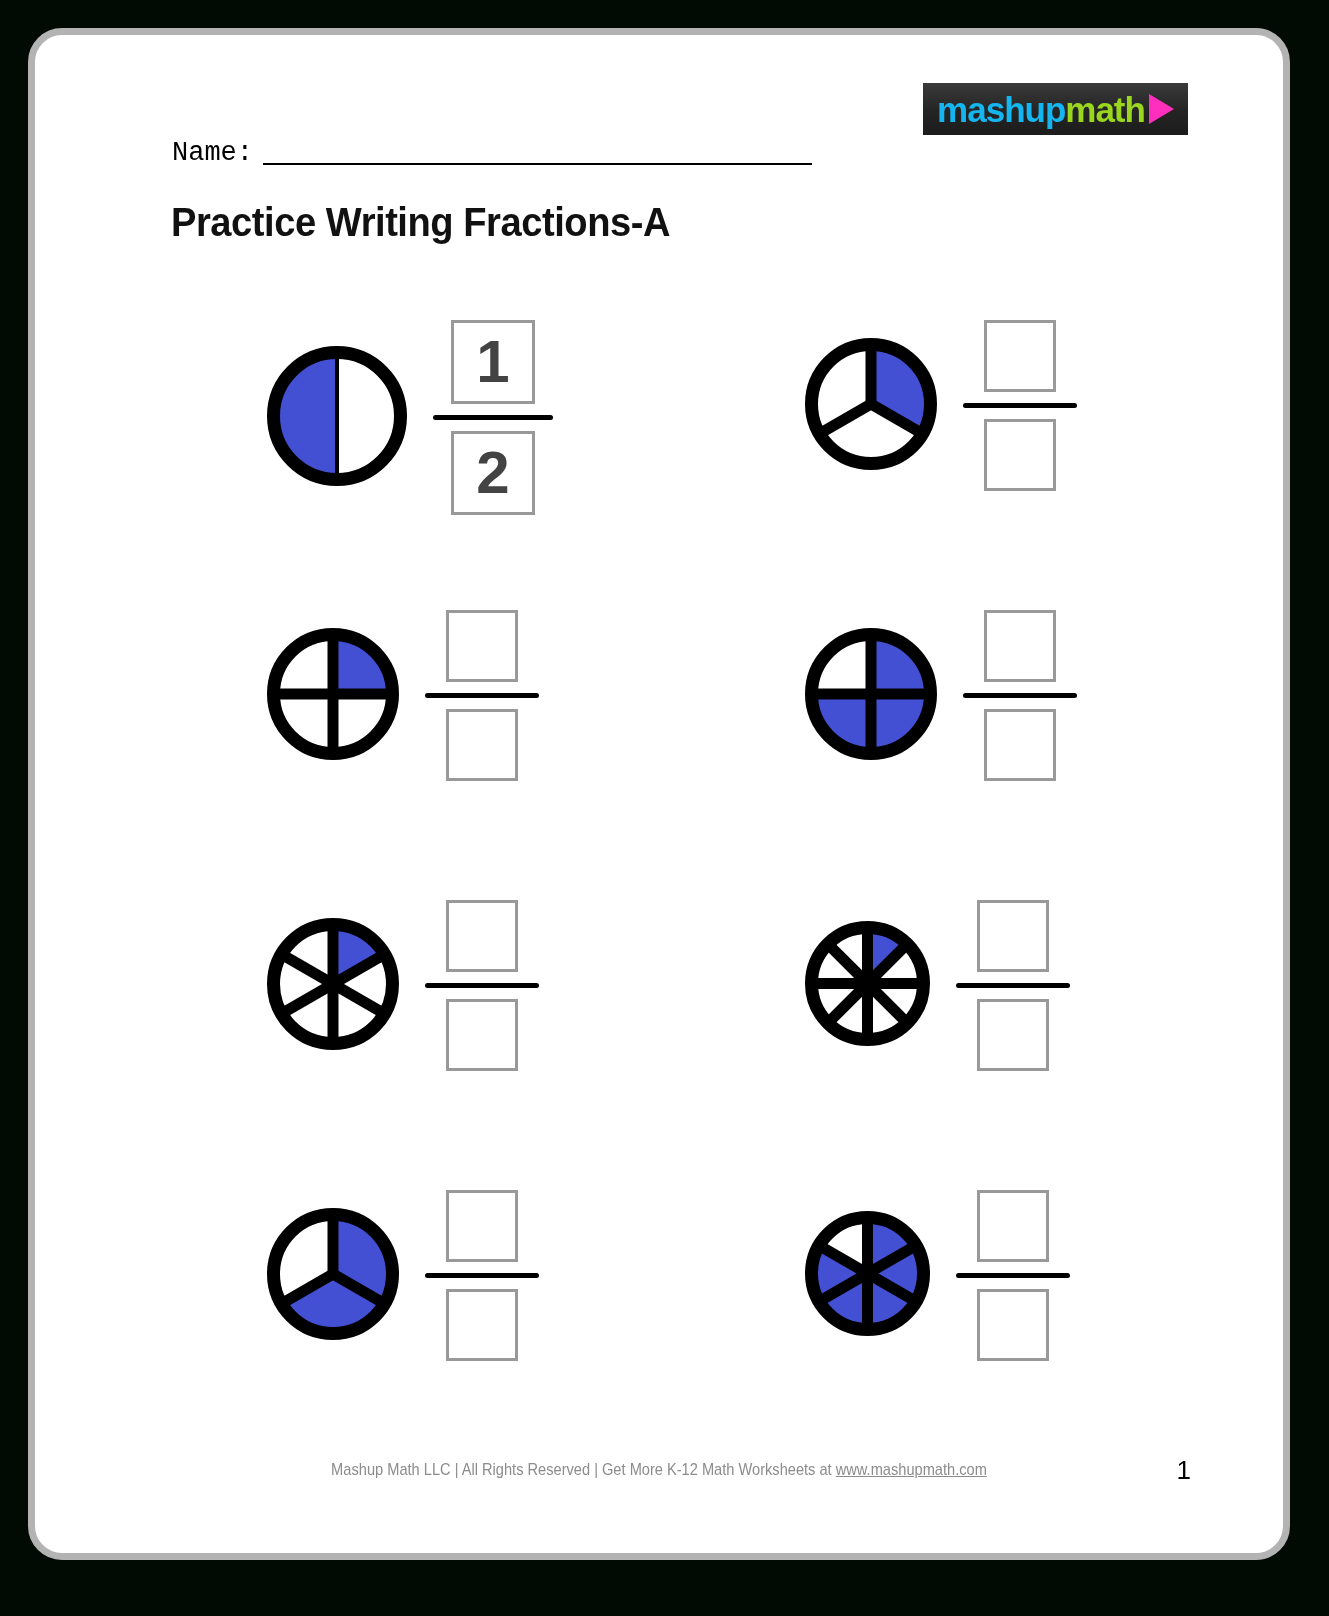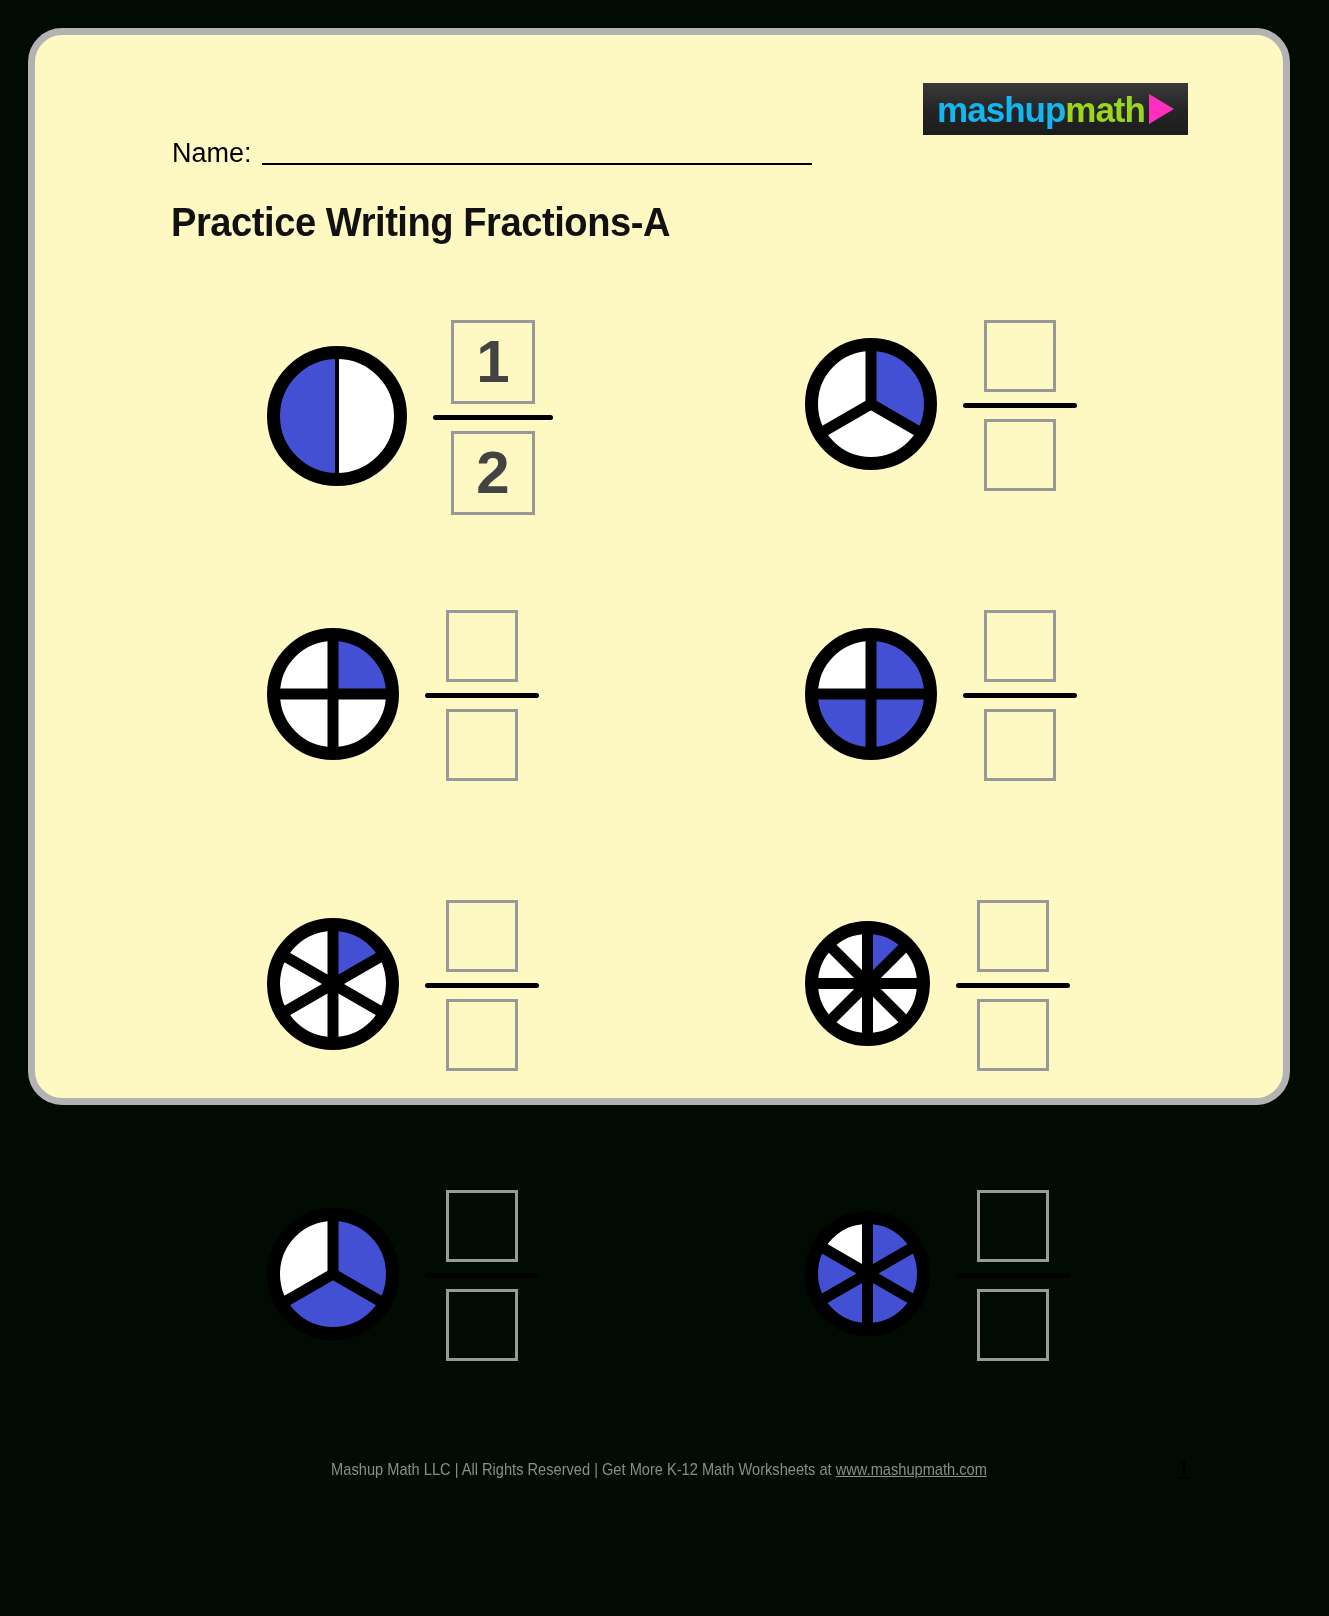--- a/index.html
+++ b/index.html
@@ -12,22 +12,22 @@
     height: 1616px;
     overflow: hidden;
     font-family: "Liberation Sans", sans-serif;
   }
 
   .page-frame {
     position: absolute;
     left: 28px;
     top: 28px;
     width: 1262px;
-    height: 1077px;
-    background: #fef9c3;
+    height: 1532px;
+    background: #ffffff;
     border: 7px solid #b3b3b3;
     border-radius: 34px;
     box-sizing: border-box;
   }
 
   .sheet {
     position: absolute;
     inset: 0;
     padding: 0;
   }
@@ -72,20 +72,21 @@
     top: 105px;
     display: flex;
     align-items: flex-end;
     width: 640px;
   }
   .name-label {
     font-size: 27px;
     color: #000;
     line-height: 1;
     white-space: nowrap;
+    font-family: Liberation Mono, monospace;
   }
   .name-line {
     flex: 1;
     height: 0;
     border-bottom: 2.5px solid #000;
     margin-left: 10px;
     margin-bottom: 2px;
   }
 
   

